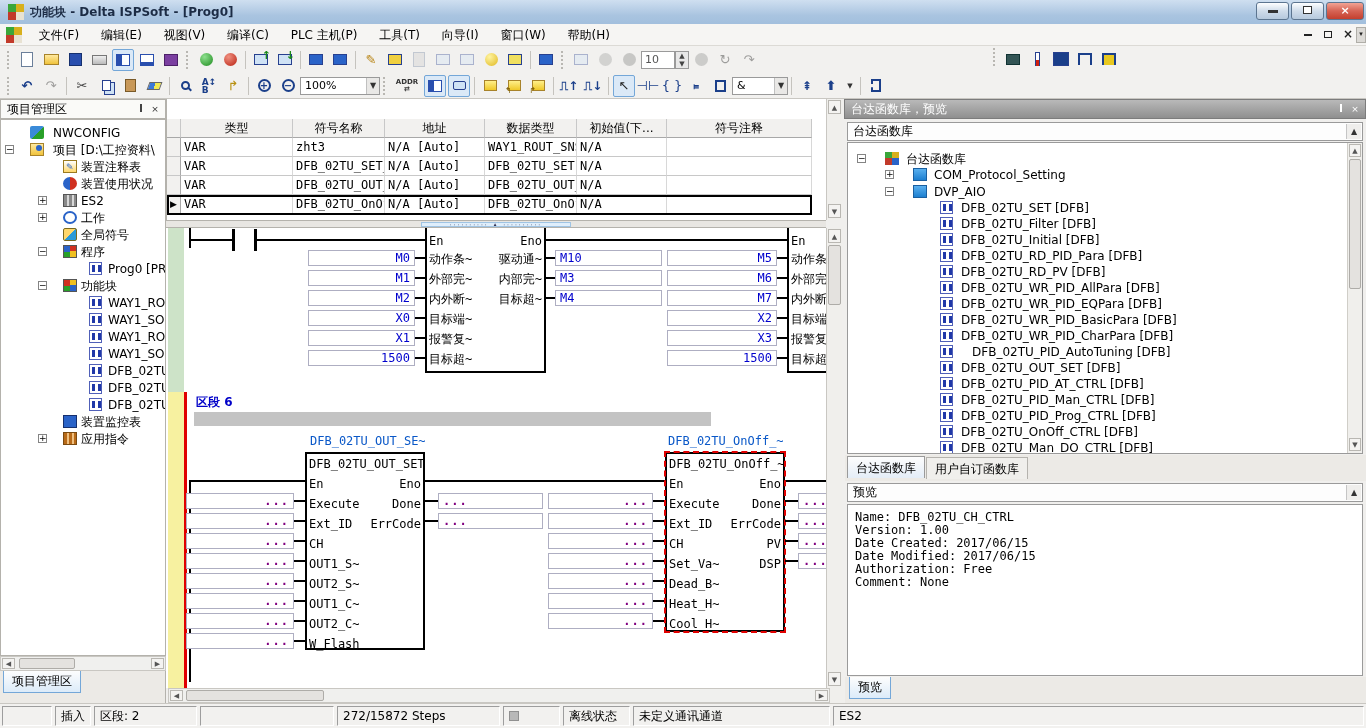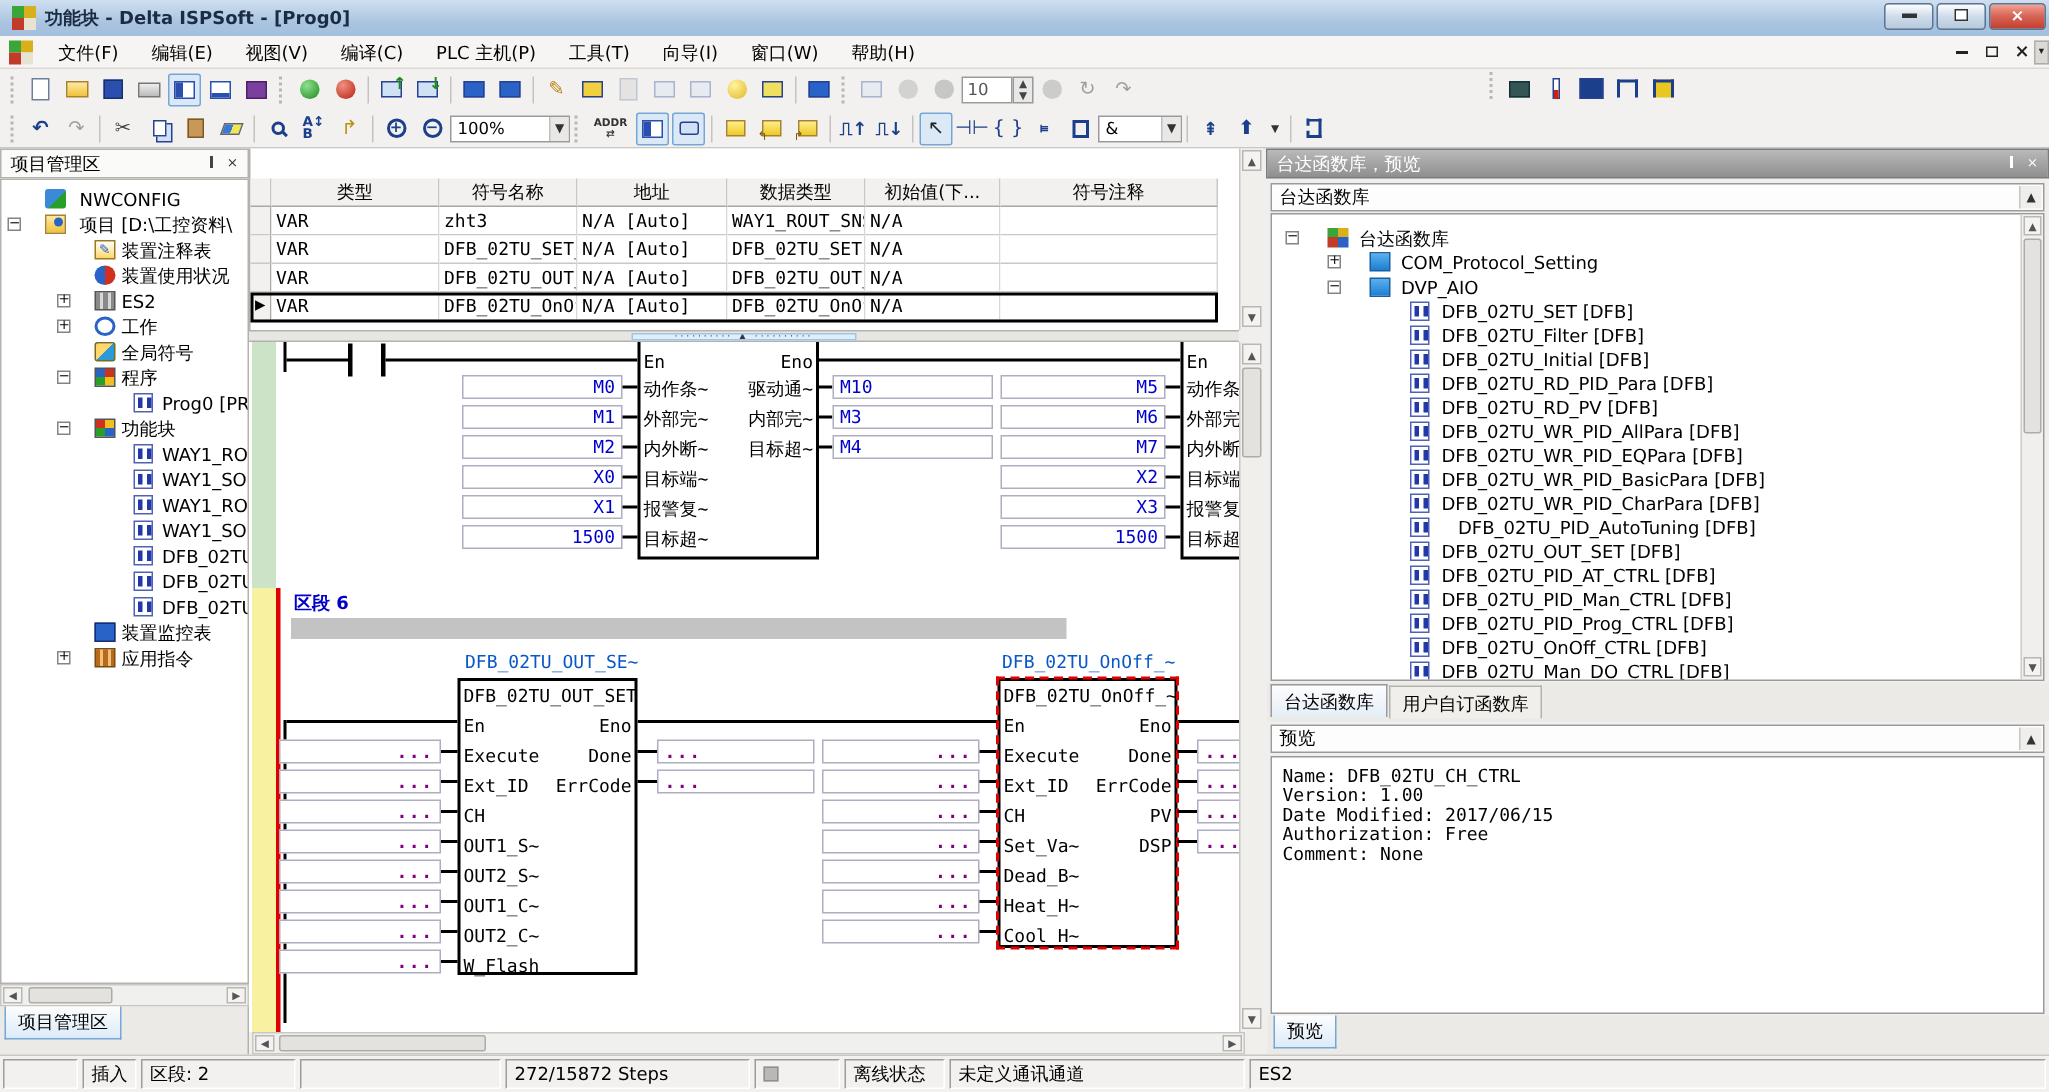--- a/index.html
+++ b/index.html
@@ -866,20 +866,21 @@
   <span class="tab2 inactive" style="left:81px;top:2px;">用户自订函数库</span>
 </div>
 
 <div class="abs rp-combo" style="top:483px;">
   <span>预览</span>
   <span class="ca">▲</span>
 </div>
 <div class="abs" id="rprev">
   <div>Name: DFB_02TU_CH_CTRL</div>
   <div>Version: 1.00</div>
+  <div>Date Created: 2017/06/15</div>
   <div>Date Modified: 2017/06/15</div>
   <div>Authorization: Free</div>
   <div>Comment: None</div>
 </div>
 <div class="abs tabrow" style="left:845px;top:677px;width:521px;height:26px;">
   <span class="tab" style="left:4px;top:0;">预览</span>
 </div>
 
 <div class="abs" id="statusbar">
   <span class="sseg" style="left:2px;width:50px;"></span>

